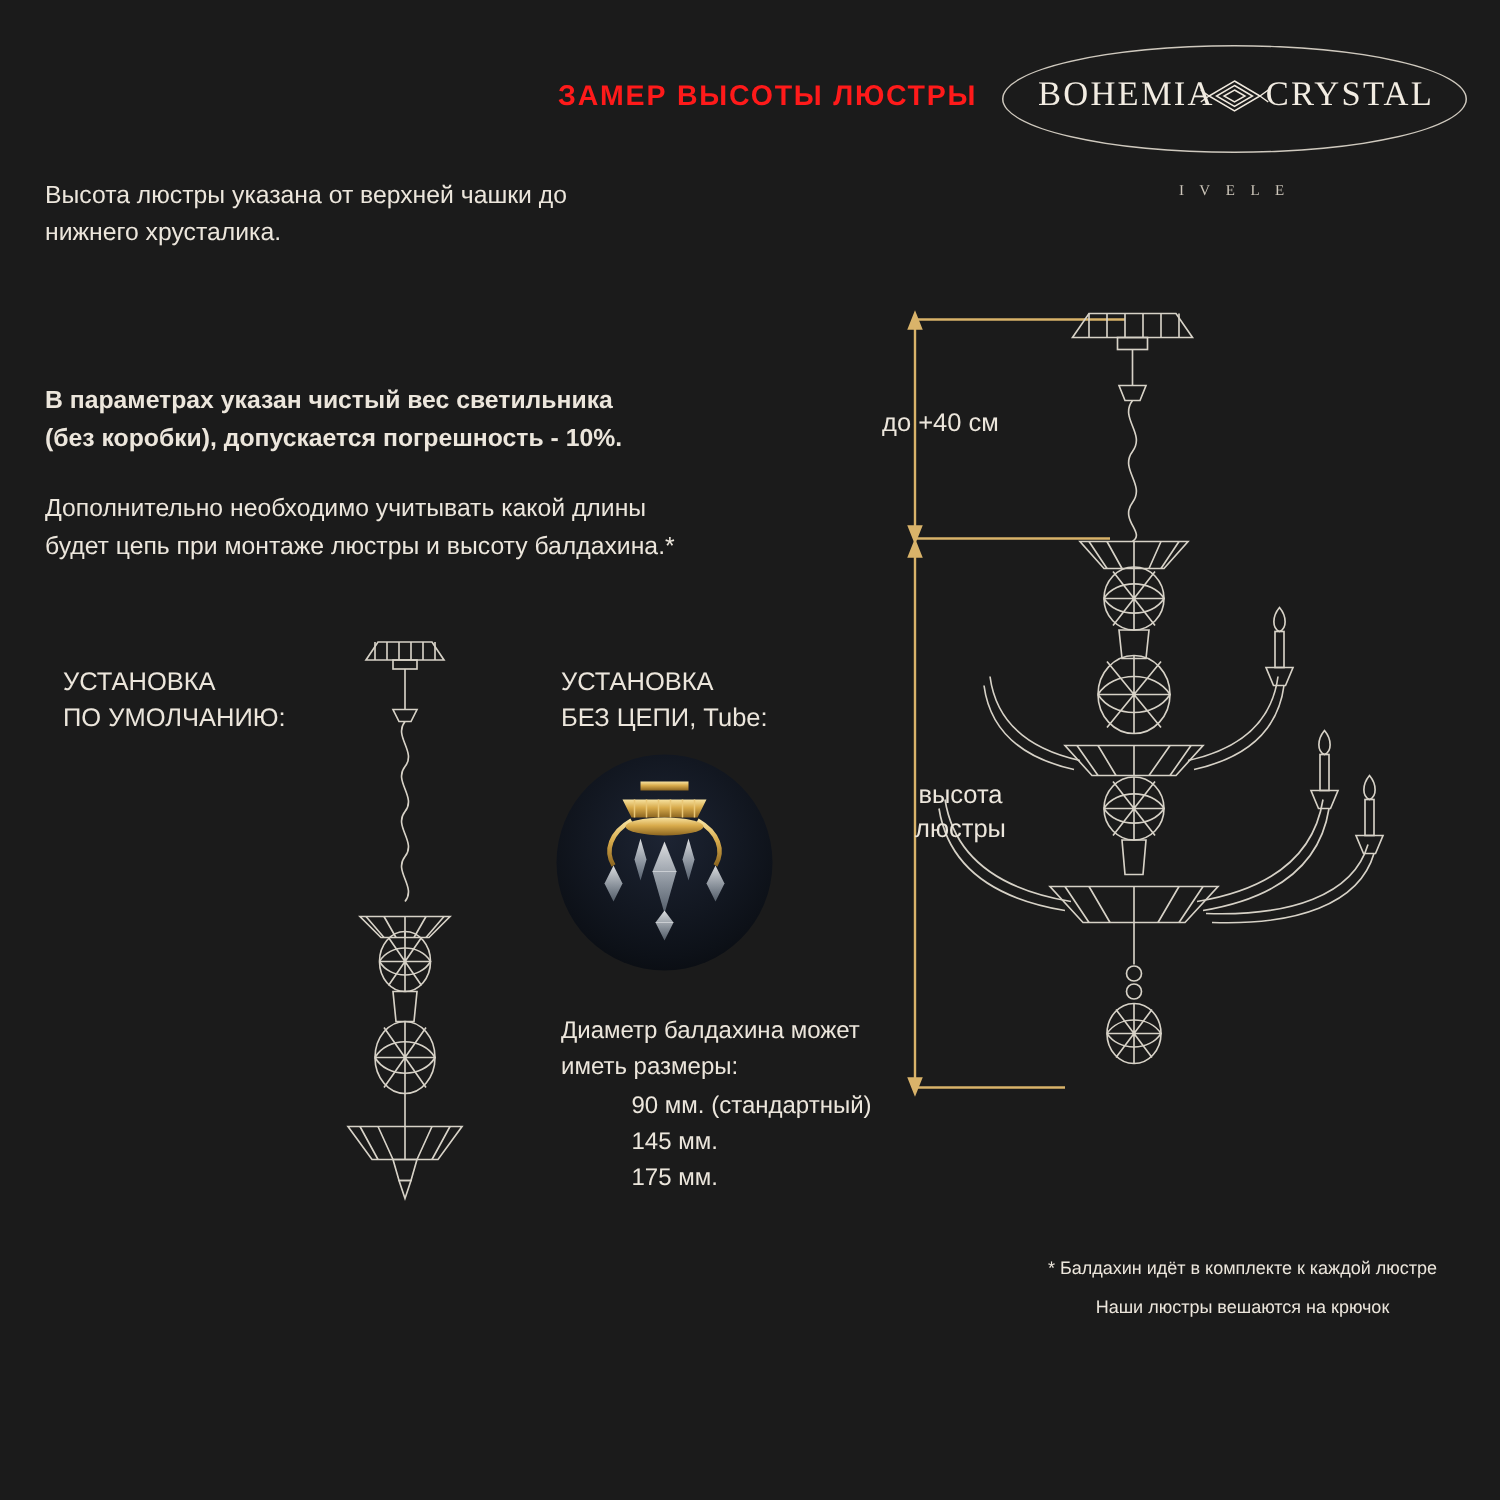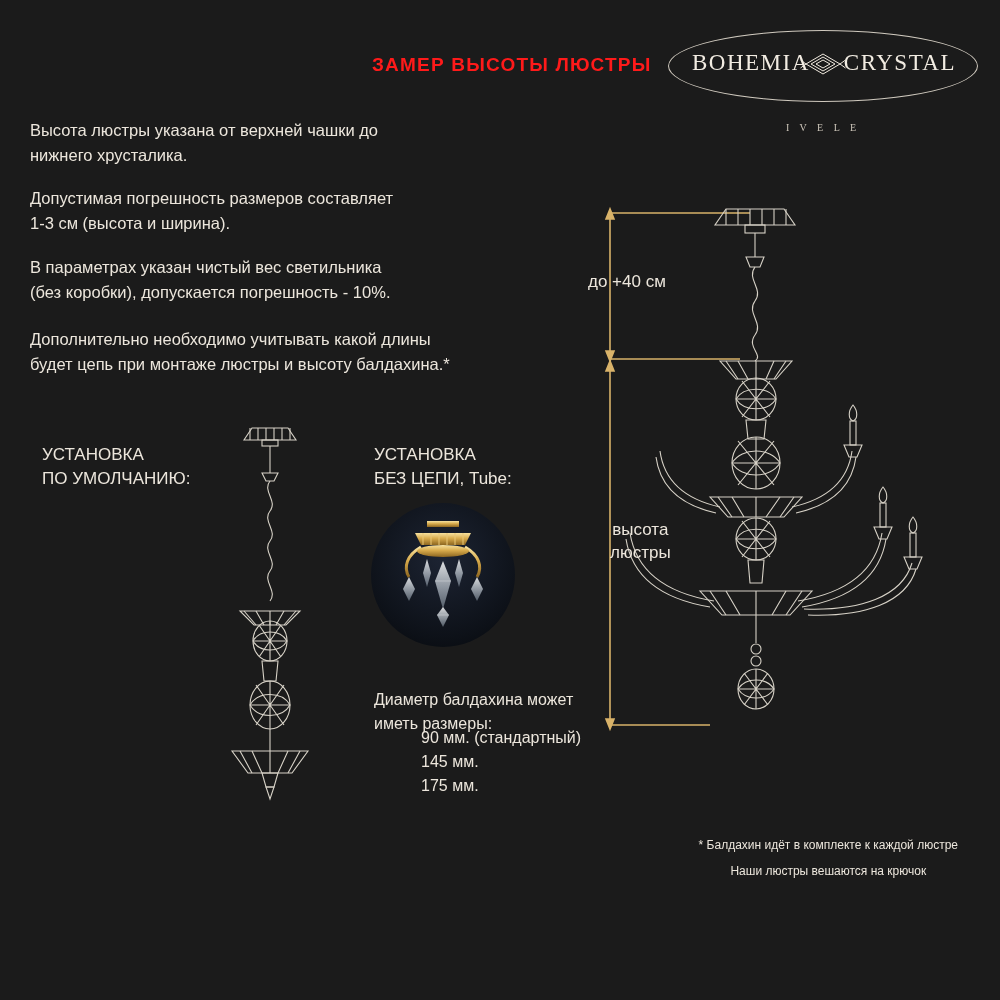--- a/index.html
+++ b/index.html
@@ -86,42 +86,42 @@
   .para {
     position: absolute;
     left: 30px;
     font-size: 16.5px;
     line-height: 25px;
     color: #ece6dc;
     white-space: pre-line;
   }
   #para0 { top: 118px; }
   #para1 { top: 186px; }
-  #para2 { top: 255px; }
+  #para2 { top: 255px; font-weight: bold; }
   #para3 { top: 327px; }
 
   
   .caption {
     position: absolute;
     font-size: 17px;
     line-height: 24px;
     color: #ece6dc;
     white-space: pre-line;
   }
   #cap-default { left: 42px; top: 443px; }
   #cap-nochain { left: 374px; top: 443px; }
 
   .label-small {
     position: absolute;
     font-size: 16px;
     line-height: 24px;
     color: #ece6dc;
     white-space: pre-line;
   }
-  #lbl-diam { left: 374px; top: 676px; margin-top: 12px; }
+  #lbl-diam { left: 374px; top: 676px; }
   #lbl-sizes { left: 374px; top: 726px; margin-left: 47px; }
 
   
   #lbl-top-dim {
     position: absolute;
     left: 588px;
     top: 272px;
     font-size: 17px;
     color: #ece6dc;
     white-space: nowrap;
@@ -191,22 +191,20 @@
           <path d="M23 8 L30 12 L23 16 L16 12 Z"></path>
           <path d="M6 12 L0.5 8 M6 12 L0.5 16 M40 12 L45.5 8 M40 12 L45.5 16"></path>
         </g>
       </svg>
     </div>
     <div class="logo-sub">I V E L E</div>
   </div>
 
   <div class="para" id="para0">Высота люстры указана от верхней чашки до
 нижнего хрусталика.</div>
-  <div class="para" id="para1">Допустимая погрешность размеров составляет
-1-3 см (высота и ширина).</div>
   <div class="para" id="para2">В параметрах указан чистый вес светильника
 (без коробки), допускается погрешность - 10%.</div>
   <div class="para" id="para3">Дополнительно необходимо учитывать какой длины
 будет цепь при монтаже люстры и высоту балдахина.*</div>
 
   <div class="caption" id="cap-default">УСТАНОВКА
 ПО УМОЛЧАНИЮ:</div>
   <div class="caption" id="cap-nochain">УСТАНОВКА
 БЕЗ ЦЕПИ, Tube:</div>
 

